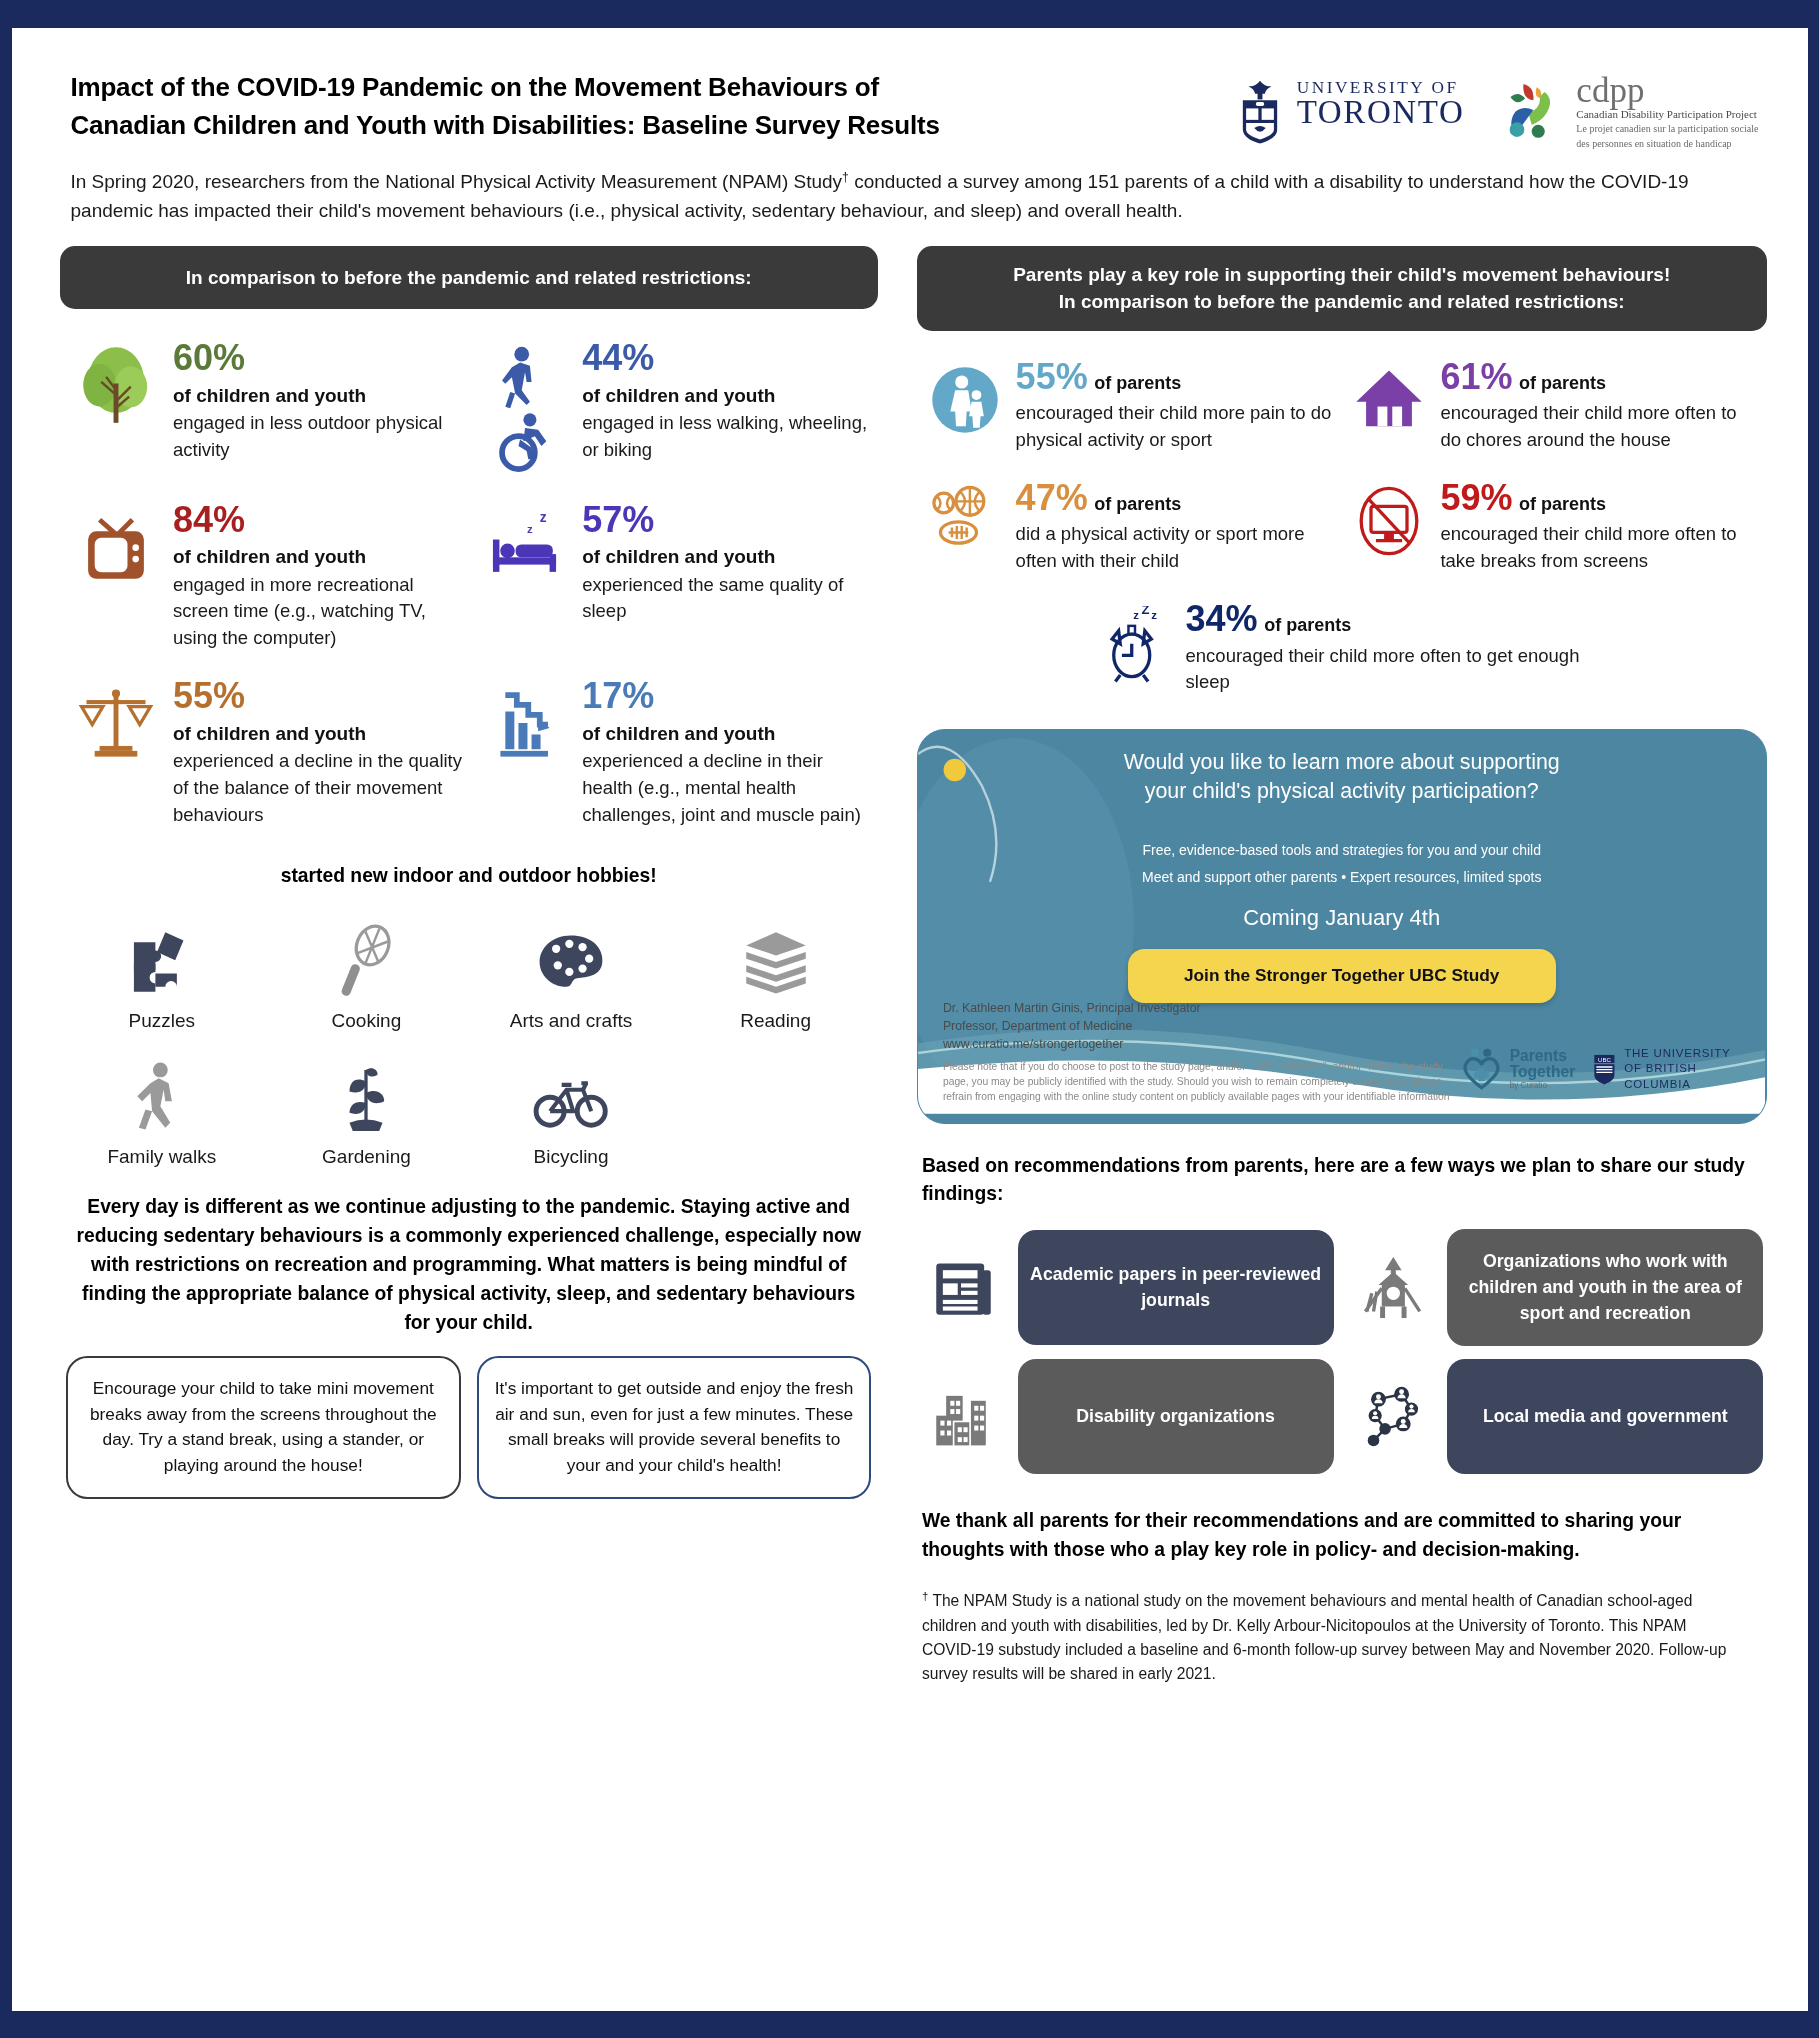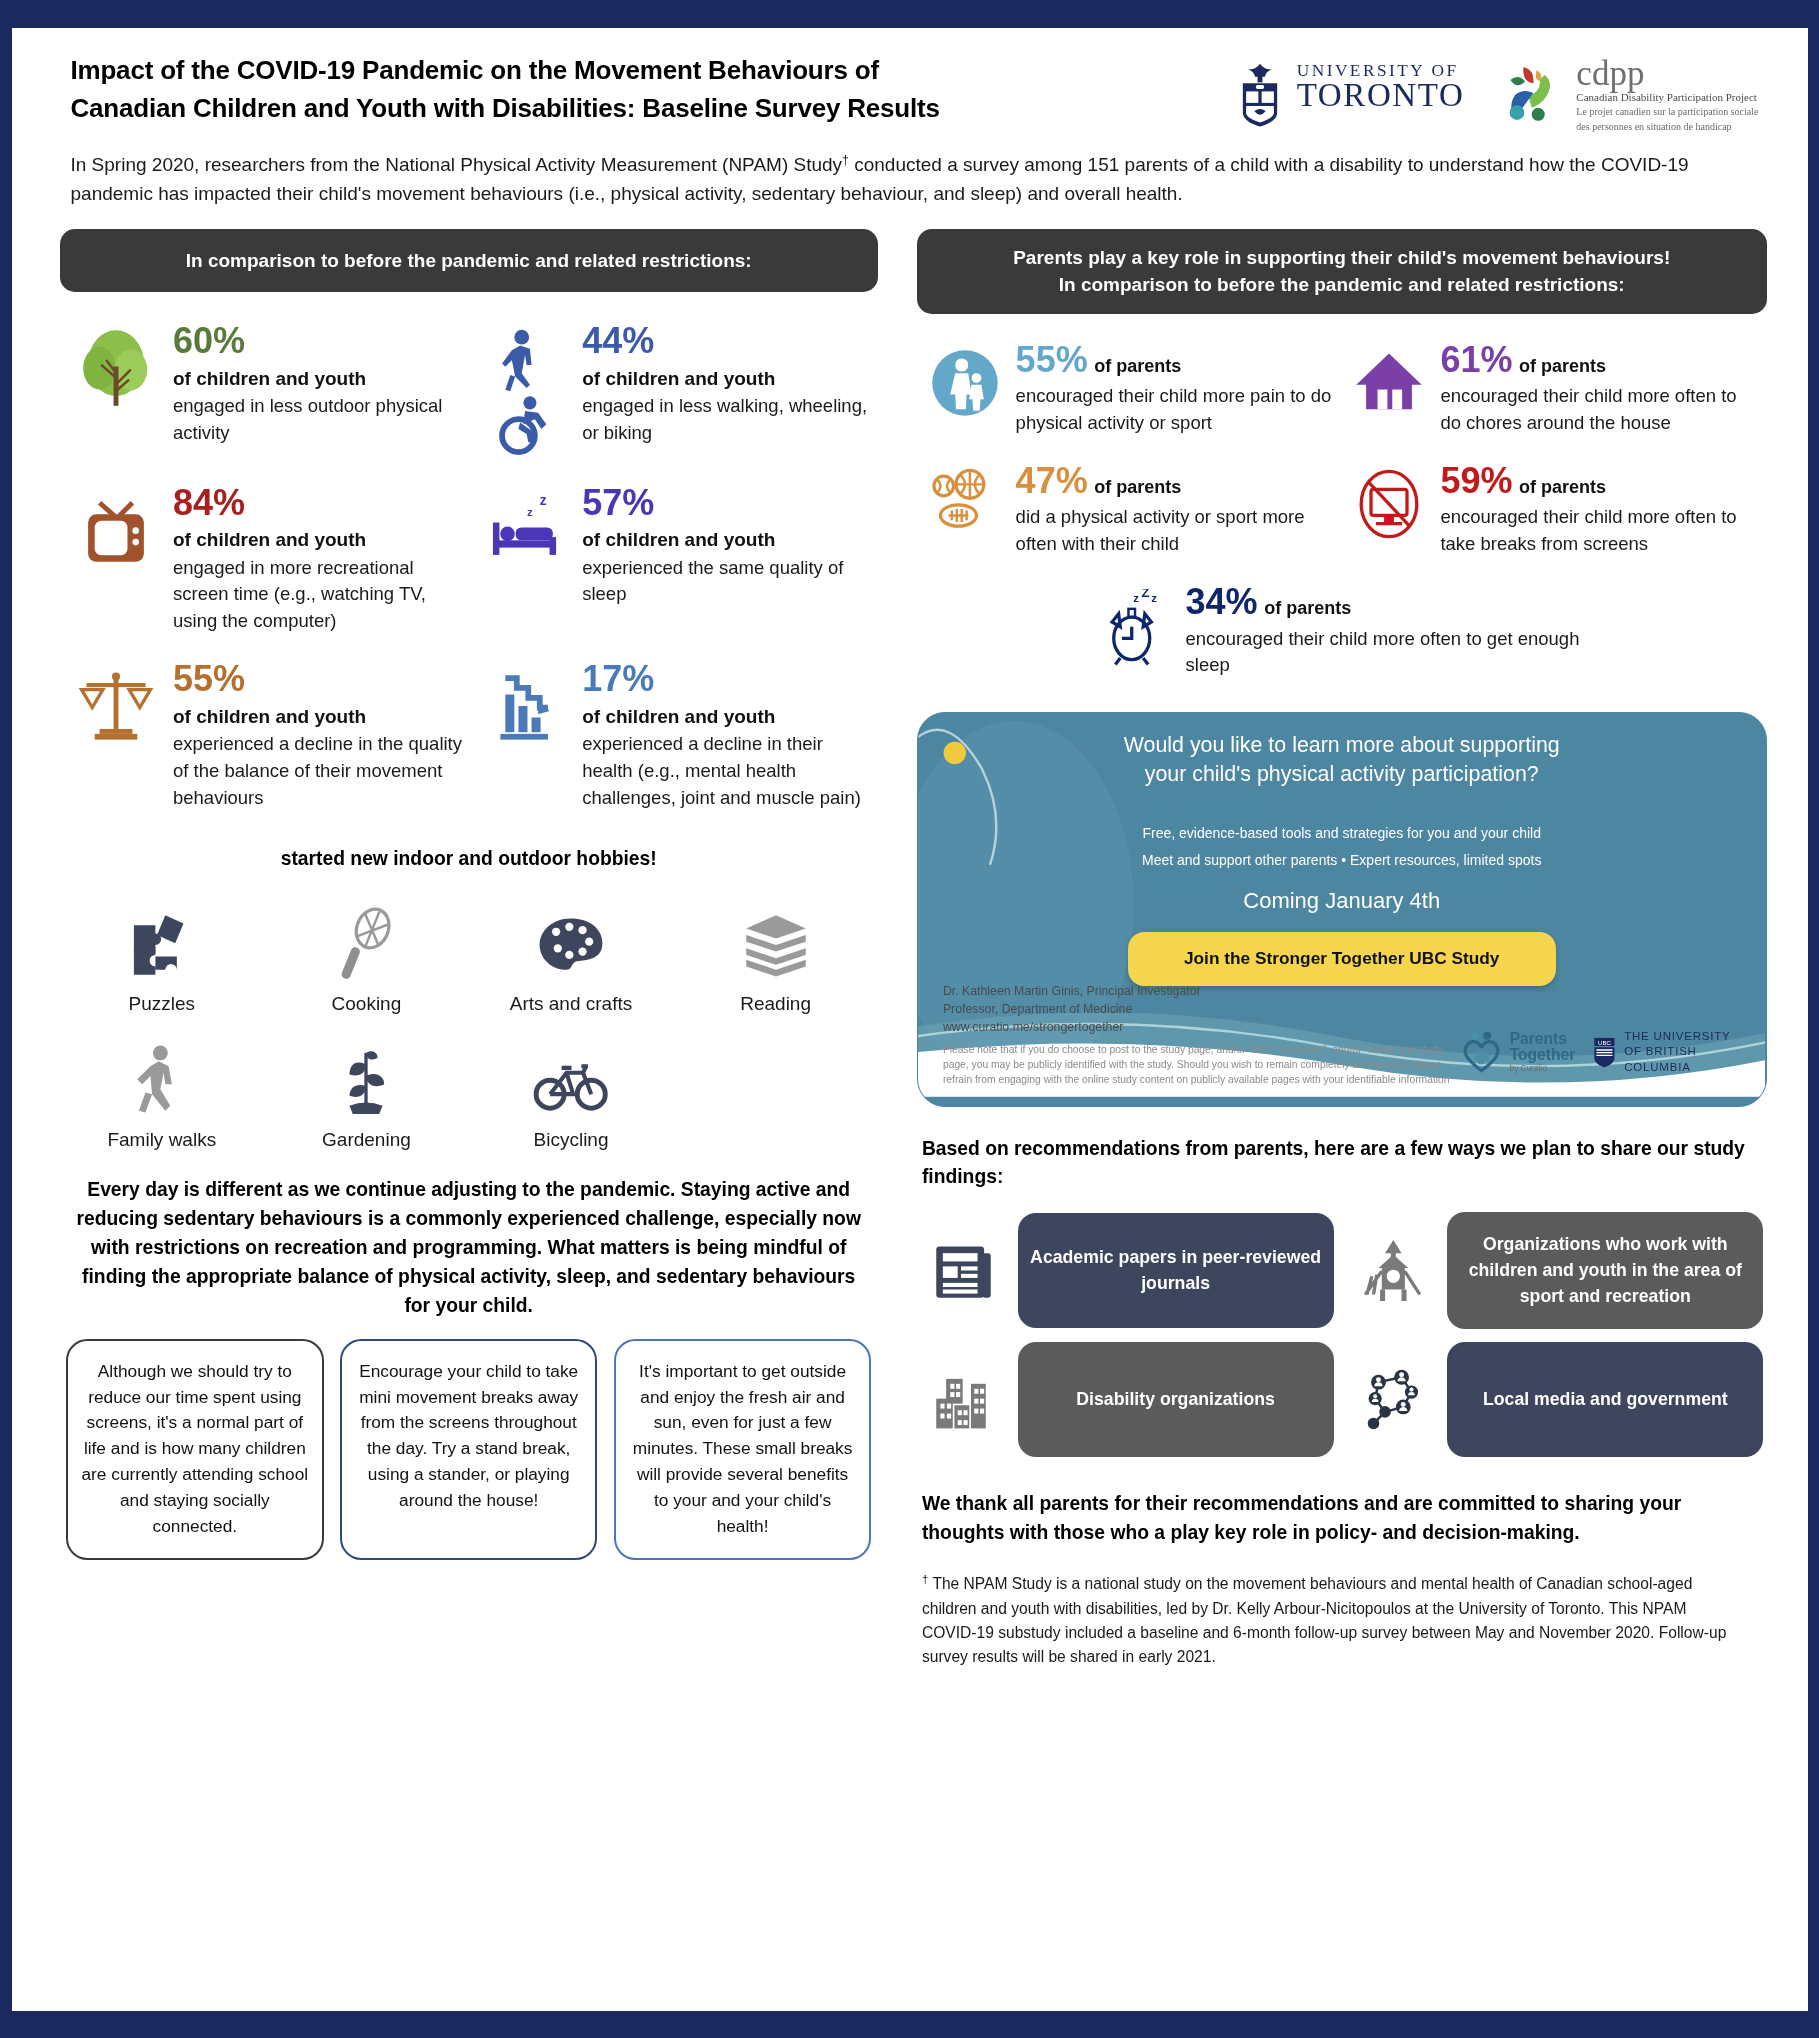--- a/index.html
+++ b/index.html
@@ -14,21 +14,21 @@
     background: #ffffff;
     overflow: hidden;
   }
   .navybar { position:absolute; left:0; width:1819px; height:28px; background:#1b2a5e; }
   .navybar.top { top:0; }
   .navybar.bottom { bottom:0; }
   .edge { position:absolute; top:28px; bottom:28px; width:11.5px; background:#1b2a5e; }
   .edge.left { left:0; }
   .edge.right { right:0; }
 
-  .content { position:absolute; left:11.5px; top:22px; width:1796px; height:1526px; padding: 0; }
+  .content { position:absolute; left:11.5px; top:39px; width:1796px; height:1526px; padding: 0; }
 
   
   .header { display:flex; align-items:flex-start; justify-content:space-between; padding: 30px 49px 0 59px; }
   .title { font-size:26px; font-weight:bold; color:#000; line-height:1.45; letter-spacing:-0.2px; }
   .logos { display:flex; align-items:center; gap:35px; padding-top:5px; }
   .uoft { display:flex; align-items:flex-start; gap:13px; }
   .uoft-crest { width:48px; height:67px; }
   .uoft-text { line-height:1.0; color:#1b2a5e; font-family:"Liberation Serif", serif; }
   .uoft-text .l1 { font-size:17.3px; letter-spacing:2.5px; }
   .uoft-text .l2 { font-size:33px; letter-spacing:1.6px; font-weight:normal; }
@@ -384,21 +384,20 @@
                 <path d="M36 30 L48 30 M60 28 L68 28 M62 36 L66 28" stroke="#3d465c" stroke-width="5" fill="none"></path>
               </svg>
             </div>
             <div class="lbl">Bicycling</div>
           </div>
         </div>
 
         <div class="para-bold">Every day is different as we continue adjusting to the pandemic. Staying active and reducing sedentary behaviours is a commonly experienced challenge, especially now with restrictions on recreation and programming. What matters is being mindful of finding the appropriate balance of physical activity, sleep, and sedentary behaviours for your child.</div>
 
         <div class="tips">
-          <div class="tip">Although we should try to reduce our time spent using screens, it's a normal part of life and is how many children are currently attending school and staying socially connected.</div>
           <div class="tip">Encourage your child to take mini movement breaks away from the screens throughout the day. Try a stand break, using a stander, or playing around the house!</div>
           <div class="tip">It's important to get outside and enjoy the fresh air and sun, even for just a few minutes. These small breaks will provide several benefits to your and your child's health!</div>
         </div>
 
       </div>
 
       <div class="col-right">
 
         <div class="banner two">
           <div>Parents play a key role in supporting their child's movement behaviours!</div>

